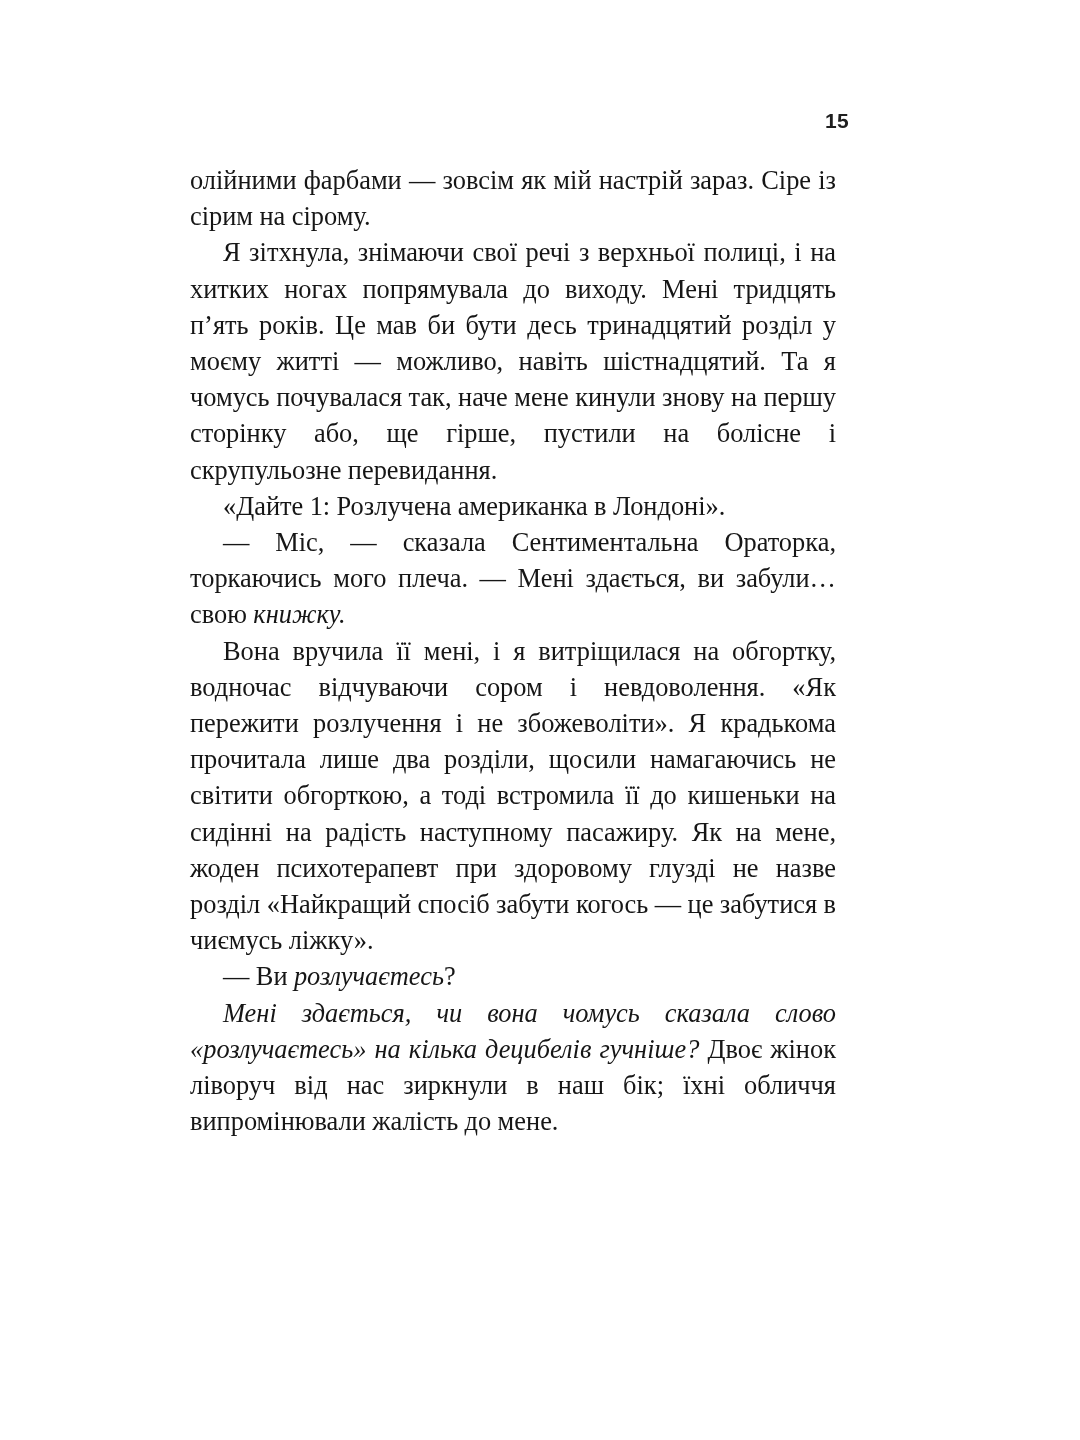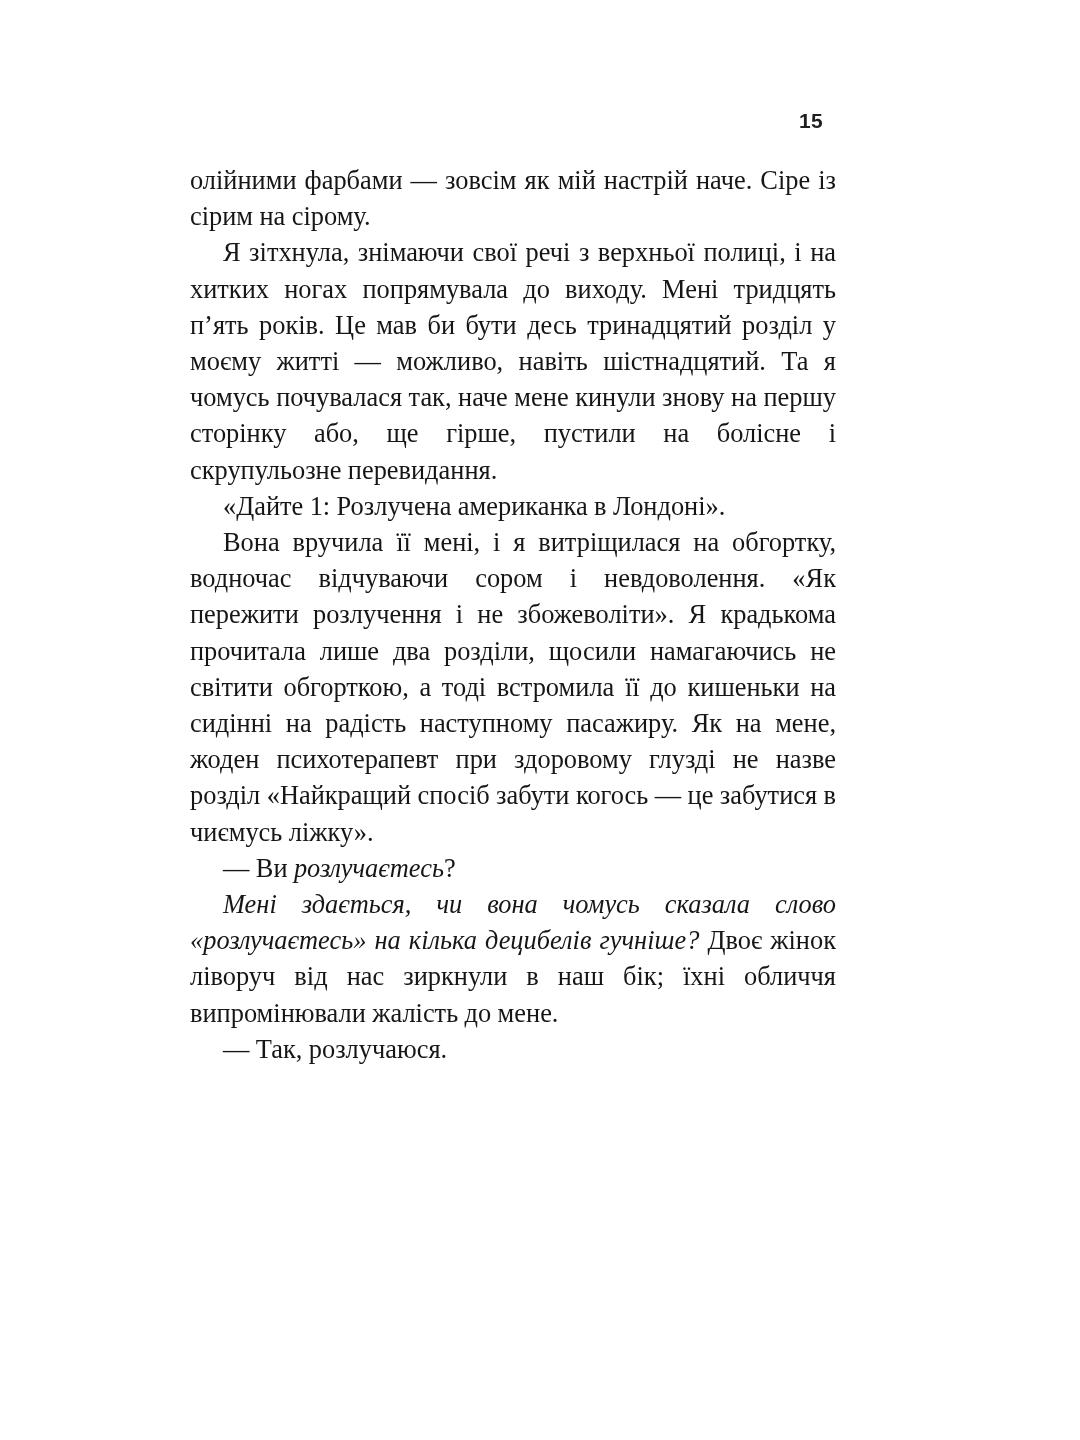--- a/index.html
+++ b/index.html
@@ -12,21 +12,21 @@
     position: relative;
     width: 1080px;
     height: 1440px;
     background: #ffffff;
     overflow: hidden;
     box-sizing: border-box;
   }
   .folio {
     position: absolute;
     top: 110px;
-    left: 178px;
+    left: 204px;
     width: 645px;
     text-align: right;
     font-family: "Liberation Sans", sans-serif;
     font-size: 21px;
     font-weight: 700;
     color: #1f1f1f;
     letter-spacing: 0.3px;
     line-height: 1;
   }
   .textblock {
@@ -59,22 +59,22 @@
   }
 </style>
 </head>
 <body>
 
 <div class="page">
 
   <div class="folio">15</div>
 
   <div class="textblock">
-      <p class="noindent"><span>олійними фарбами — зовсім як мій настрій наче. Сіре із сірим на сірому.</span></p>
+      <p class="noindent"><span>олійними фарбами — зовсім як мій настрій зараз. Сіре із сірим на сірому.</span></p>
       <p><span>Я зітхнула, знімаючи свої речі з верхньої полиці, і на хитких ногах попрямувала до виходу. Мені тридцять п’ять років. Це мав би бути десь тринадцятий розділ у моєму житті — можливо, навіть шістнадцятий. Та я чомусь почувалася так, наче мене кинули знову на першу сторінку або, ще гірше, пустили на болісне і скрупульозне перевидання.</span></p>
       <p><span>«Дайте 1: Розлучена американка в Лондоні».</span></p>
+      <p><span>— Міс, — сказала Сентиментальна Ораторка, торкаючись мого плеча. — Мені здається, ви забули… свою </span><em>книжку.</em></p>
       <p><span>Вона вручила її мені, і я витріщилася на обгортку, водночас відчуваючи сором і невдоволення. «Як пережити розлучення і не збожеволіти». Я крадькома прочитала лише два розділи, щосили намагаючись не світити обгорткою, а тоді встромила її до кишеньки на сидінні на радість наступному пасажиру. Як на мене, жоден психотерапевт при здоровому глузді не назве розділ «Найкращий спосіб забути когось — це забутися в чиємусь ліжку».</span></p>
       <p><span>— Ви </span><em>розлучаєтесь</em><span>?</span></p>
       <p><em>Мені здається, чи вона чомусь сказала слово «розлучаєтесь» на кілька децибелів гучніше?</em><span> Двоє жінок ліворуч від нас зиркнули в наш бік; їхні обличчя випромінювали жалість до мене.</span></p>
-      <p class="last-line-left"><span>— Так, розлучаюся.</span></p>
     </div>
 
 </div>
 
 </body></html>

